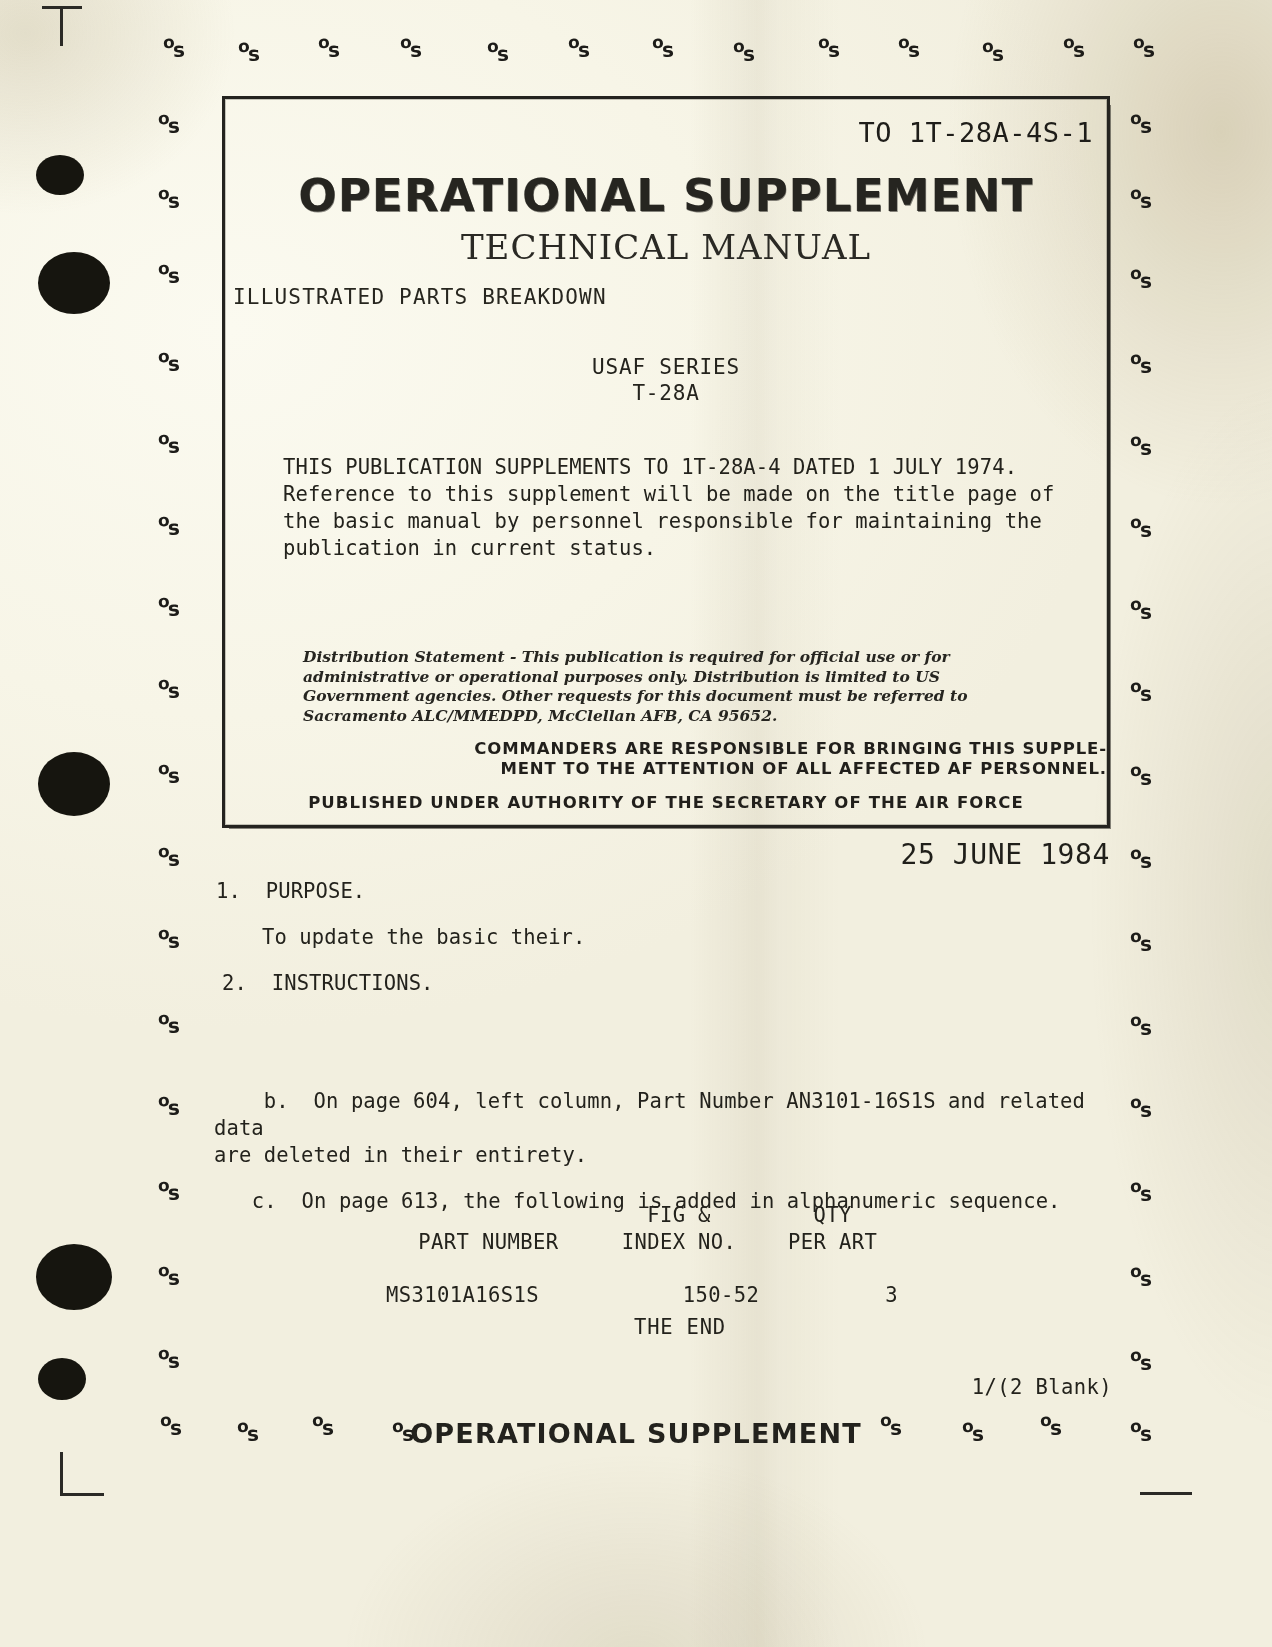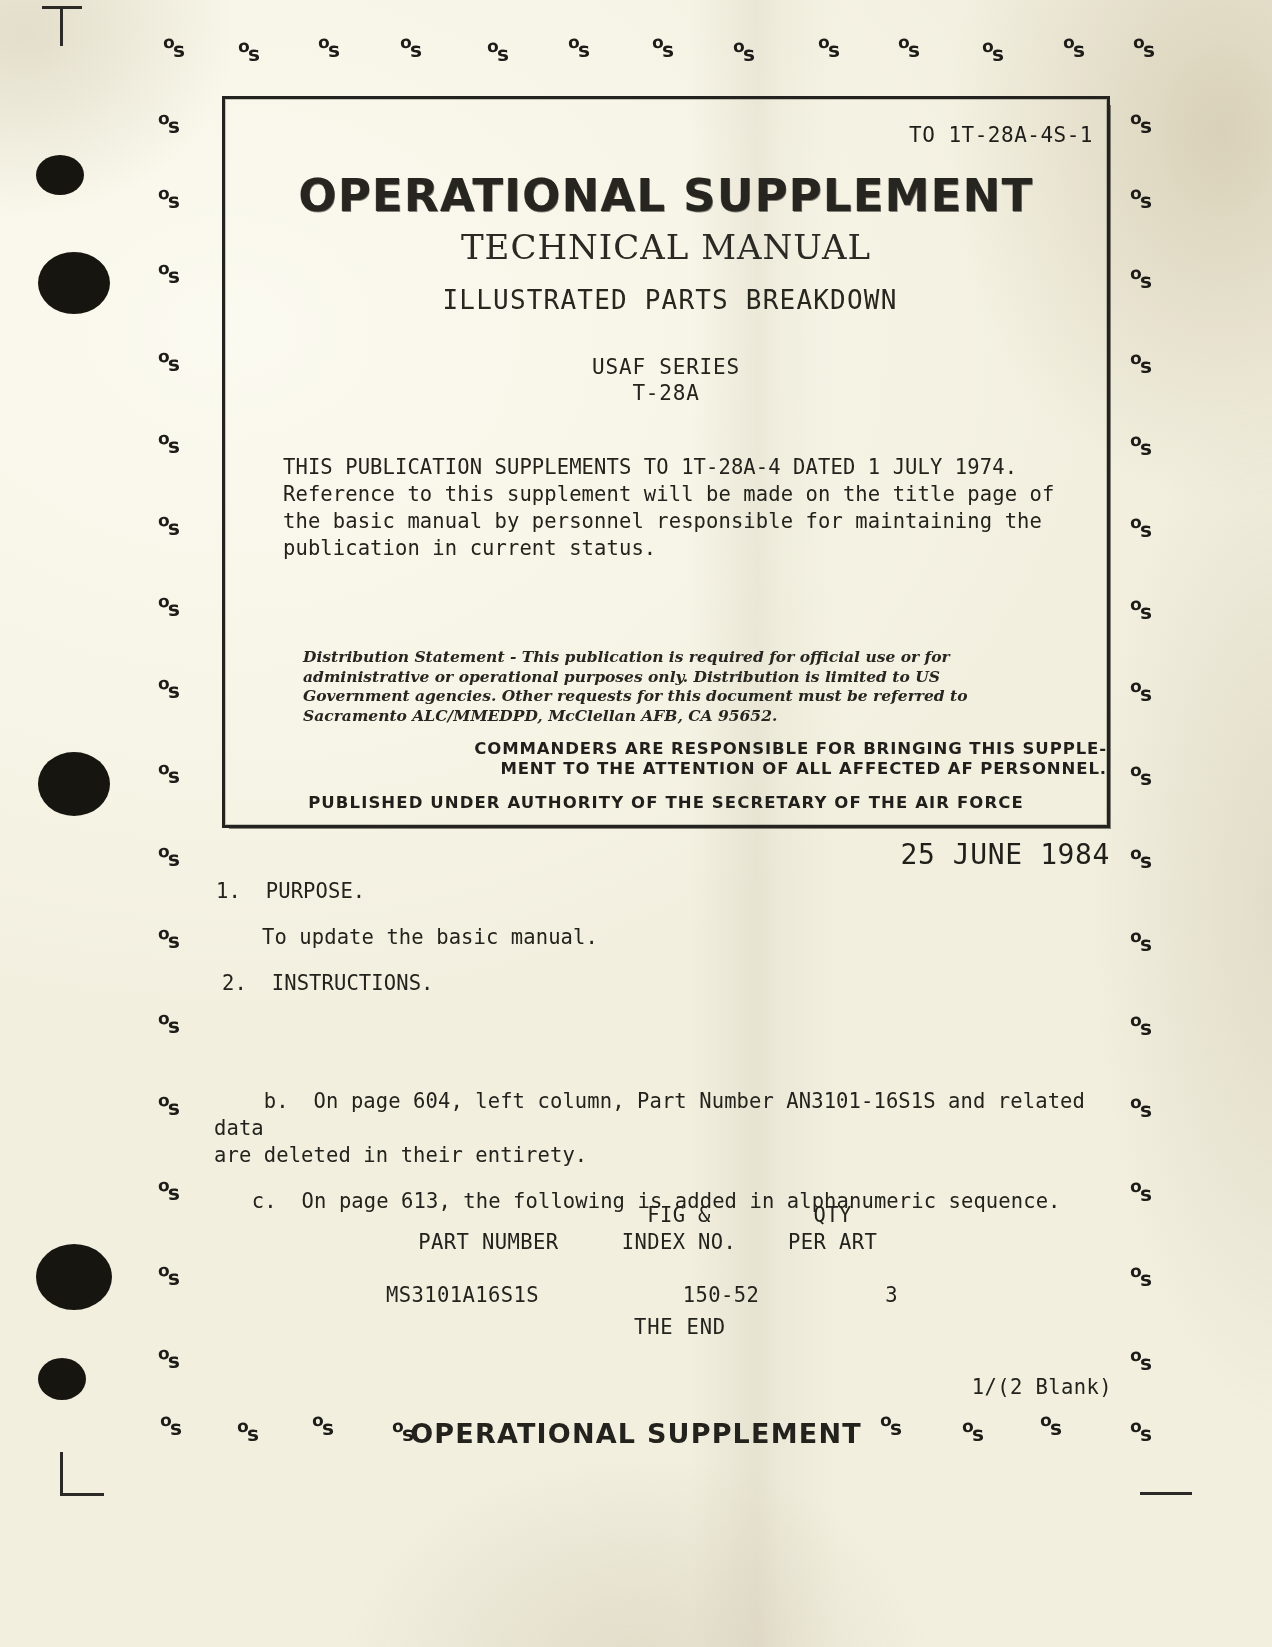--- a/index.html
+++ b/index.html
@@ -100,22 +100,22 @@
     position: absolute;
     left: 4px; right: -4px; top: 6px; bottom: -4px;
     border-right: 2px solid rgba(40,38,32,0.55);
     border-bottom: 2px solid rgba(40,38,32,0.55);
     pointer-events: none;
   }
 
   .to-number {
     position: absolute;
     right: 14px;
-    top: 24px;
-    font-size: 21px;
+    top: 18px;
+    font-size: 27px;
     letter-spacing: 0.5px;
     color: #1e1d19;
   }
 
   .op-supp-title {
     position: absolute;
     top: 70px;
     left: 0; right: 0;
     text-align: center;
     font-family: "DejaVu Sans", sans-serif;
@@ -134,22 +134,21 @@
     font-family: "DejaVu Serif", serif;
     font-size: 34px;
     letter-spacing: 1px;
     color: #2a2924;
   }
 
   .ipb {
     position: absolute;
     top: 186px;
     left: 0; right: 0;
-    text-align: center;
-    font-size: 26px;
+    font-size: 21px;
     letter-spacing: 1.2px;
     color: #27261f;
     margin-left: 8px;
   }
 
   .series-block {
     position: absolute;
     top: 255px;
     left: 0; right: 0;
     text-align: center;
@@ -343,21 +342,21 @@
 
     <div class="commanders">COMMANDERS ARE RESPONSIBLE FOR BRINGING THIS SUPPLE-
 MENT TO THE ATTENTION OF ALL AFFECTED AF PERSONNEL.</div>
 
     <div class="published">PUBLISHED UNDER AUTHORITY OF THE SECRETARY OF THE AIR FORCE</div>
   </div>
 
   <div class="doc-date">25 JUNE 1984</div>
 
   <div class="body-line sec-purpose">1.  PURPOSE.</div>
-  <div class="body-line purpose-text">To update the basic manual.</div>
+  <div class="body-line purpose-text">To update the basic their.</div>
   <div class="body-line sec-instr">2.  INSTRUCTIONS.</div>
 
   <div class="body-line item-b">    b.  On page 604, left column, Part Number AN3101-16S1S and related data
 are deleted in their entirety.</div>
   <div class="body-line item-c">    c.  On page 613, the following is added in alphanumeric sequence.</div>
 
   <table class="parts-table">
     <thead>
       <tr>
         <th class="col-part">PART NUMBER</th>

